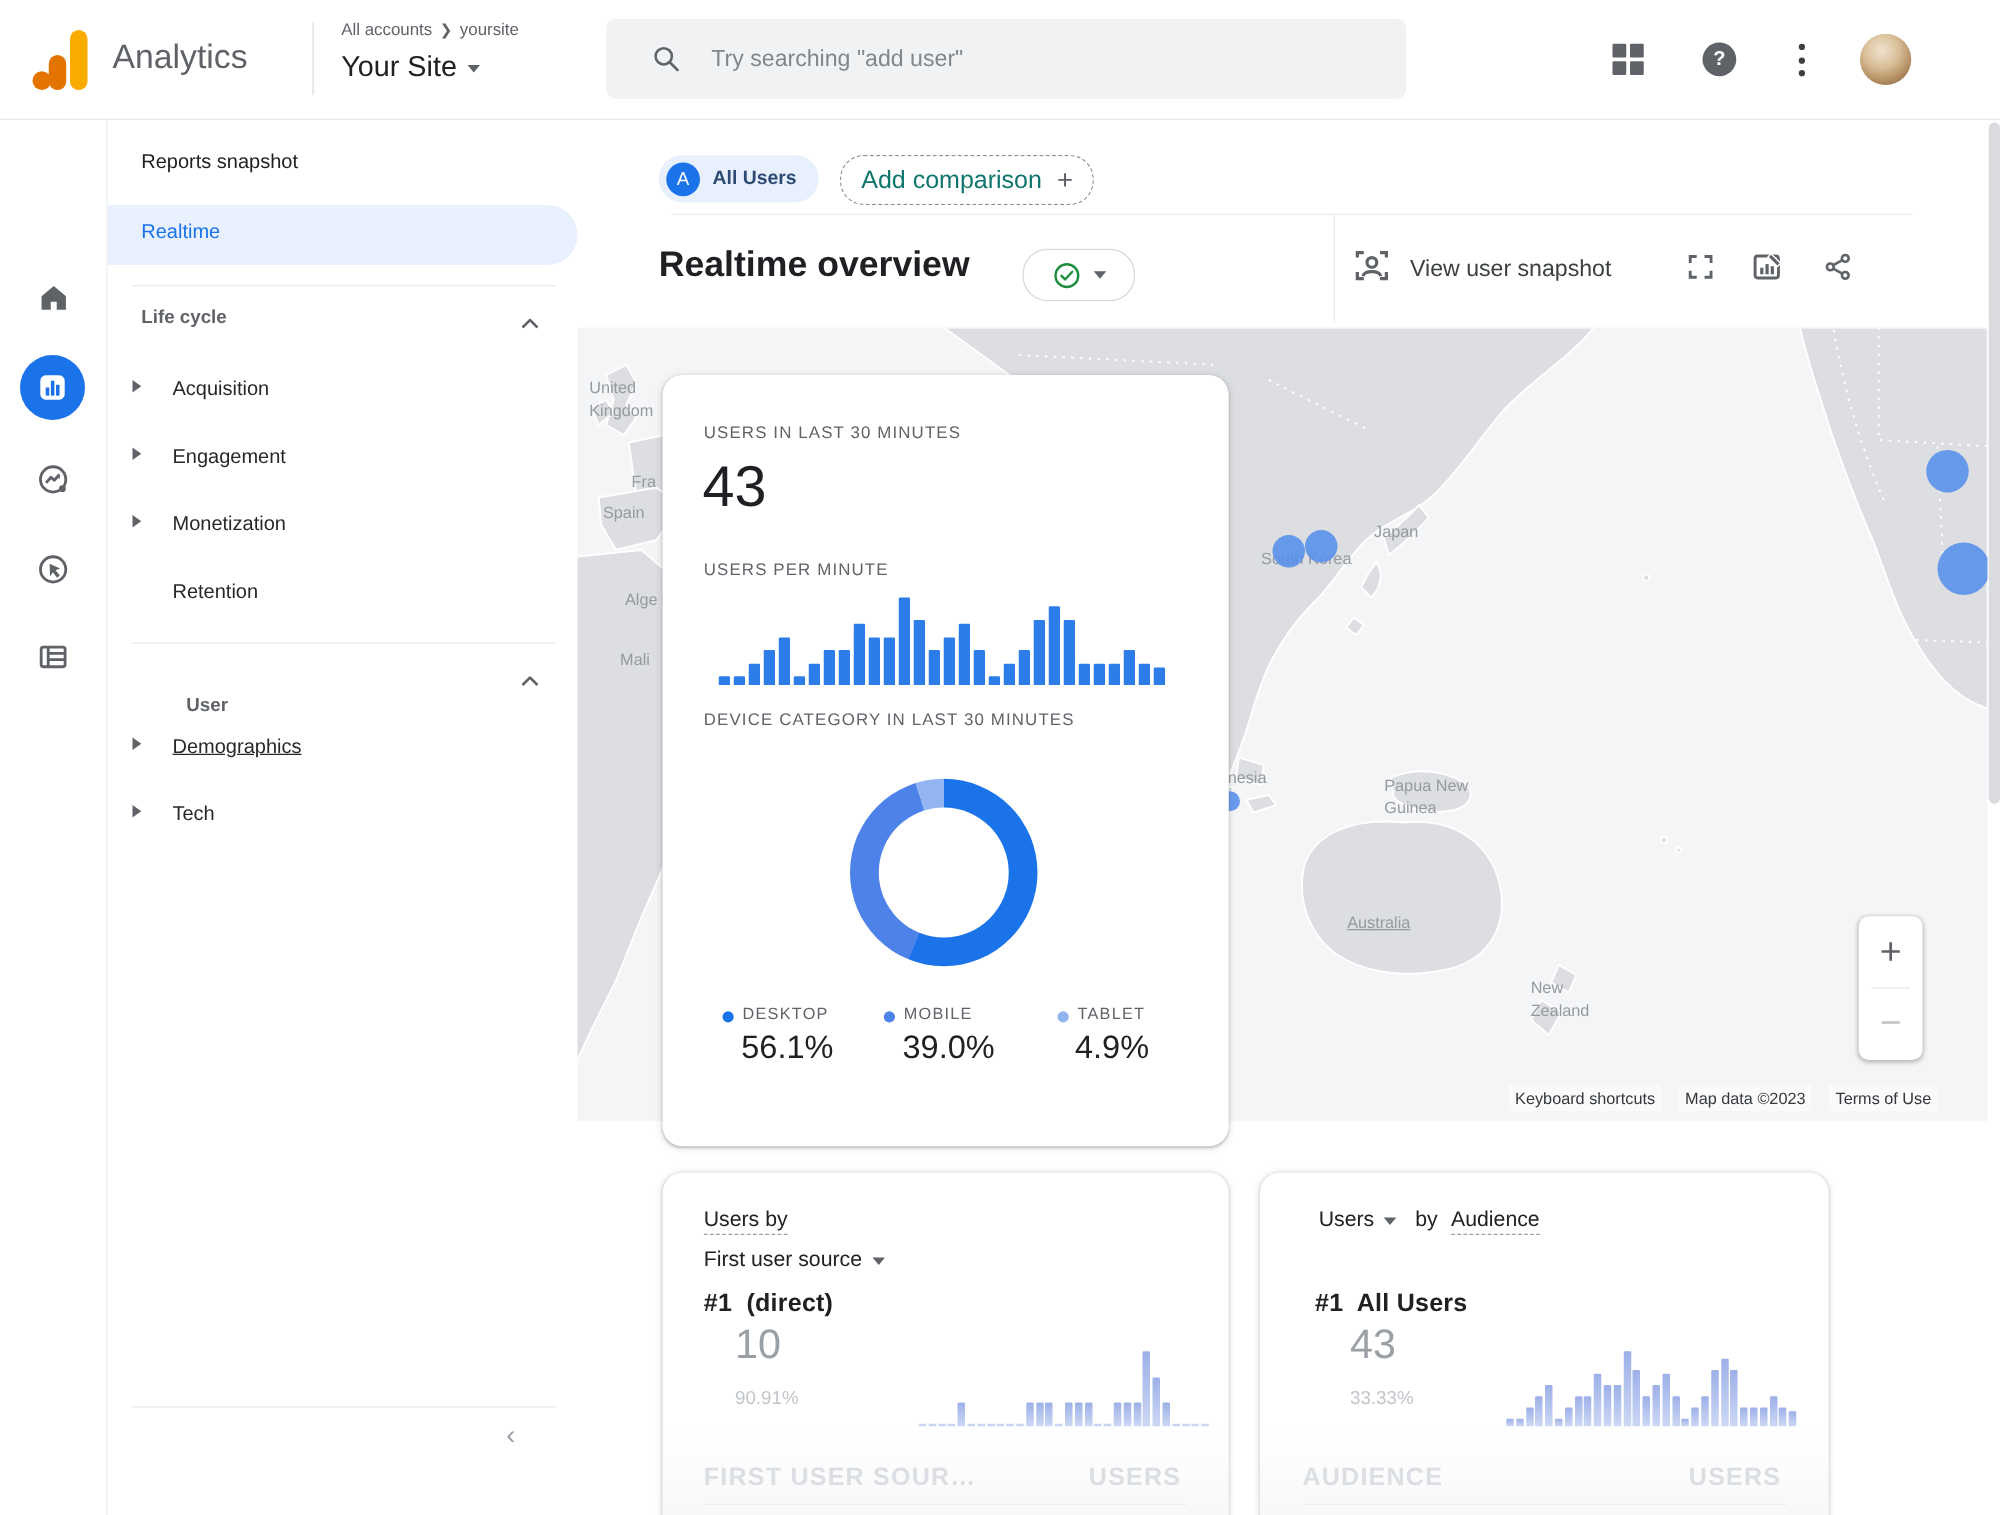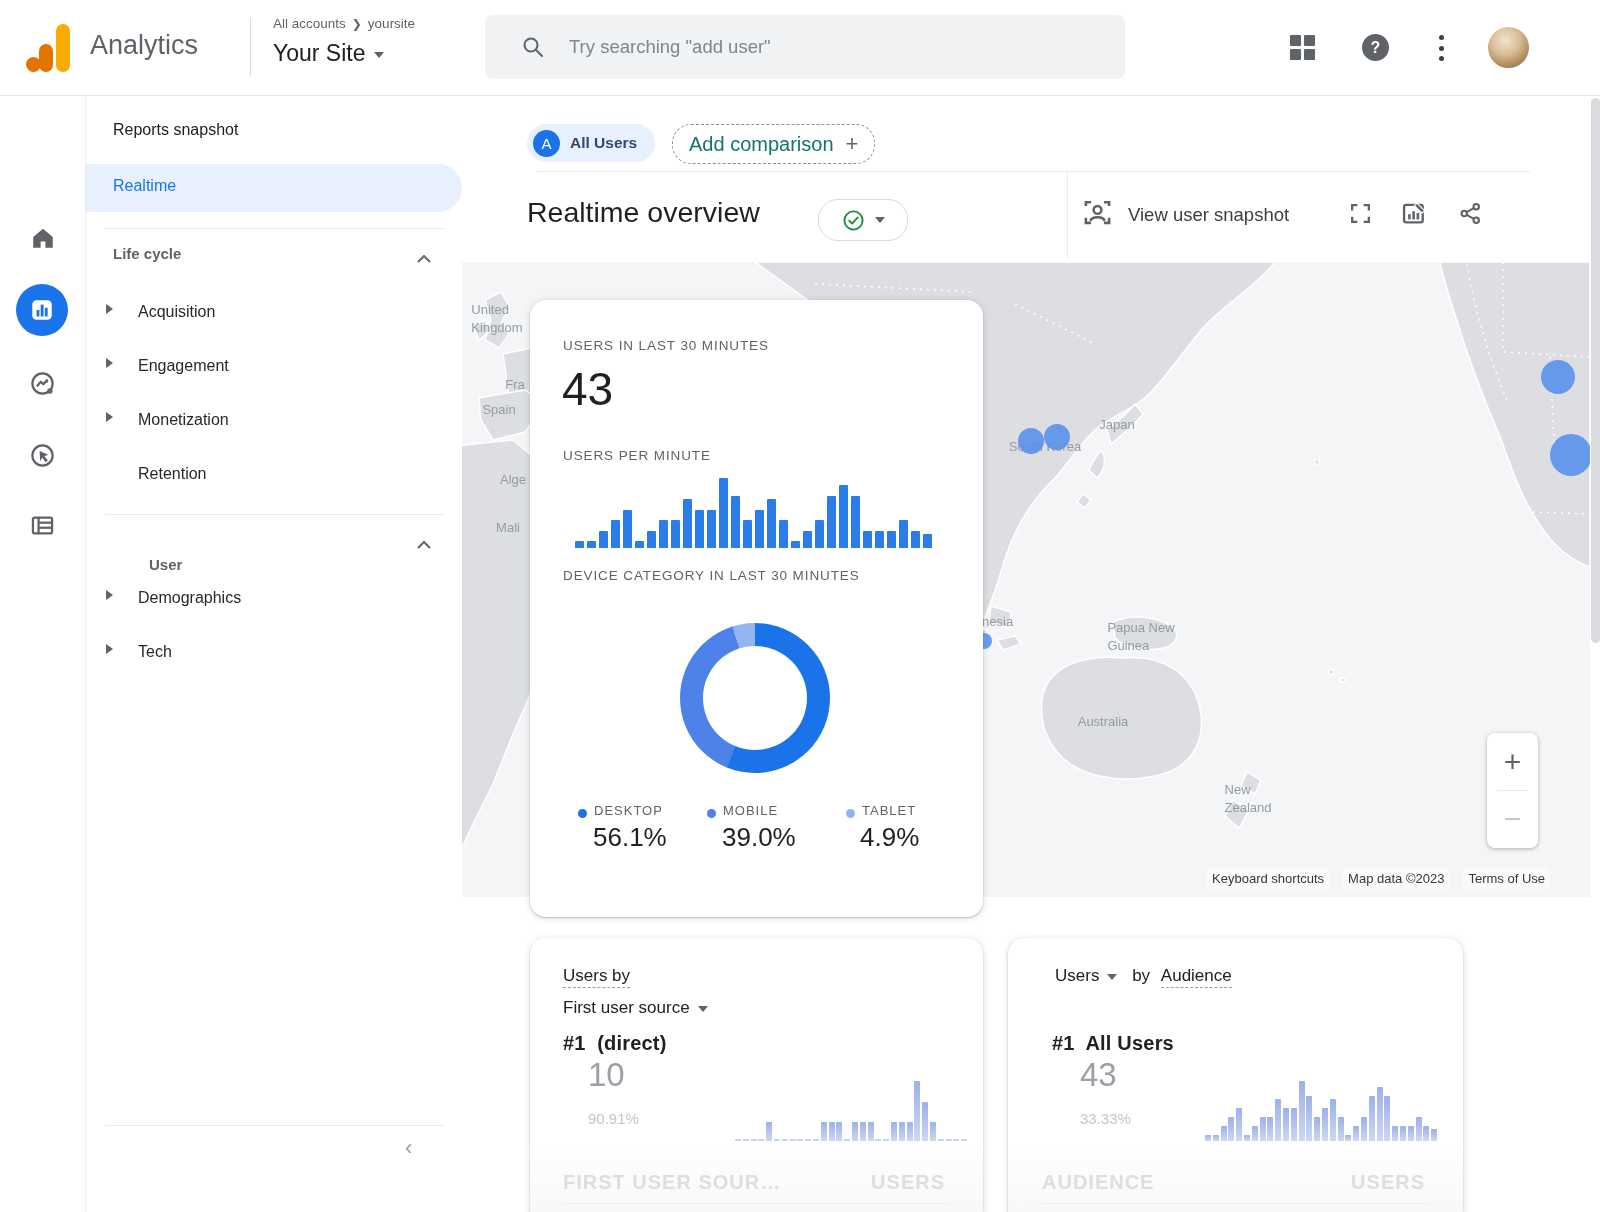--- a/index.html
+++ b/index.html
@@ -201,40 +201,40 @@
     <span class="tri-right" style="top:317px;"></span>
     <div class="nav-item" style="top:316px;">Monetization</div>
     <div class="nav-item" style="top:370px;">Retention</div>
     <div class="nav-div" style="top:419px;"></div>
 
     <div class="nav-section" style="top:461px;margin-left:36px;">User</div>
     <svg class="chev-up" style="top:446px;" viewBox="0 0 14 8">
         <path d="M1,7 L7,1 L13,7" fill="none" stroke="#5f6368" stroke-width="2"></path>
       </svg>
     <span class="tri-right" style="top:495px;"></span>
-    <div class="nav-item" style="top:494px;">Demographics</div>
+    <div class="nav-item" style="top:494px;text-decoration:underline;">Demographics</div>
     <span class="tri-right" style="top:549px;"></span>
     <div class="nav-item" style="top:548px;">Tech</div>
 
     <div class="nav-div" style="top:1030px;"></div>
     <div class="collapse-chev">‹</div>
   </nav>
 
   <div class="chip-allusers">
     <span class="chip-a">A</span>
     <span class="lbl">All Users</span>
   </div>
   <div class="chip-addcomp">
     <span class="lbl">Add comparison</span>
     <span class="plus">+</span>
   </div>
   <div class="hdr-div"></div>
   <div class="hdr-vdiv"></div>
 
-  <h1 class="page-title" style="margin:0;font-weight:normal;">Realtime overview</h1>
+  <h1 class="page-title" style="margin:0;font-weight:bold;">Realtime overview</h1>
   <div class="status-pill">
     <svg width="23" height="23" viewBox="0 0 24 24">
         <circle cx="12" cy="12" r="9.5" fill="none" stroke="#1e8e3e" stroke-width="2"></circle>
         <path d="M7.5,12.2 L10.5,15.2 L16.5,8.8" fill="none" stroke="#1e8e3e" stroke-width="2" stroke-linecap="round" stroke-linejoin="round"></path>
       </svg>
     <span class="caret-down" style="margin-left:0;"></span>
   </div>
 
   <svg class="tb-icon" style="left:1082px;top:197px;" width="31" height="31" viewBox="0 0 24 24">
     <path d="M3,7 V4 H7 M17,4 H21 V7 M3,16 V20 H7 M17,20 H21 V16" fill="none" stroke="#5f6368" stroke-width="2"></path>
@@ -309,21 +309,21 @@
 Kingdom</div>
       <div class="map-label" style="left: 60px; top: 123px;">Fra</div>
       <div class="map-label" style="left: 44px; top: 148px;">Spain</div>
       <div class="map-label" style="left: 58px; top: 218px;">Alge</div>
       <div class="map-label" style="left: 53px; top: 266px;">Mali</div>
       <div class="map-label" style="left: 662px; top: 163px;">Japan</div>
       <div class="map-label" style="left: 590px; top: 185px;">South Korea</div>
       <div class="map-label" style="left: 530px; top: 360px;">Indonesia</div>
       <div class="map-label" style="left: 686px; top: 375px;">Papua New
 Guinea</div>
-      <div class="map-label" style="left: 648px; top: 460px;">Australia</div>
+      <div class="map-label" style="left: 648px; top: 476px; text-decoration: underline;">Australia</div>
       <div class="map-label" style="left: 793px; top: 537px;">New
 Zealand</div>
       <div class="map-marker" style="left: 563px; top: 166px; height: 26px; width: 26px; background: rgb(86, 143, 236);"></div>
       <div class="map-marker" style="left: 589px; top: 162px; height: 26px; width: 26px; background: rgb(86, 143, 236);"></div>
       <div class="map-marker" style="left: 1086px; top: 98px; height: 34px; width: 34px; background: rgb(86, 143, 236);"></div>
       <div class="map-marker" style="left: 1095px; top: 172px; height: 42px; width: 42px; background: rgb(86, 143, 236);"></div>
       <div class="map-marker" style="left: 521px; top: 371px; height: 16px; width: 16px; background: rgb(86, 143, 236);"></div>
     </div>
 
   <section class="card main-card">

